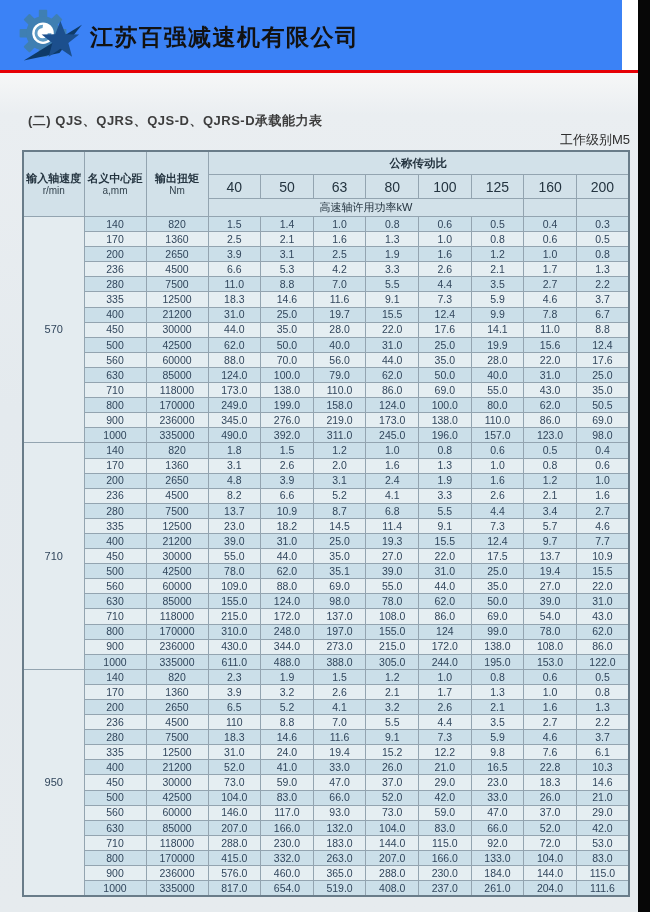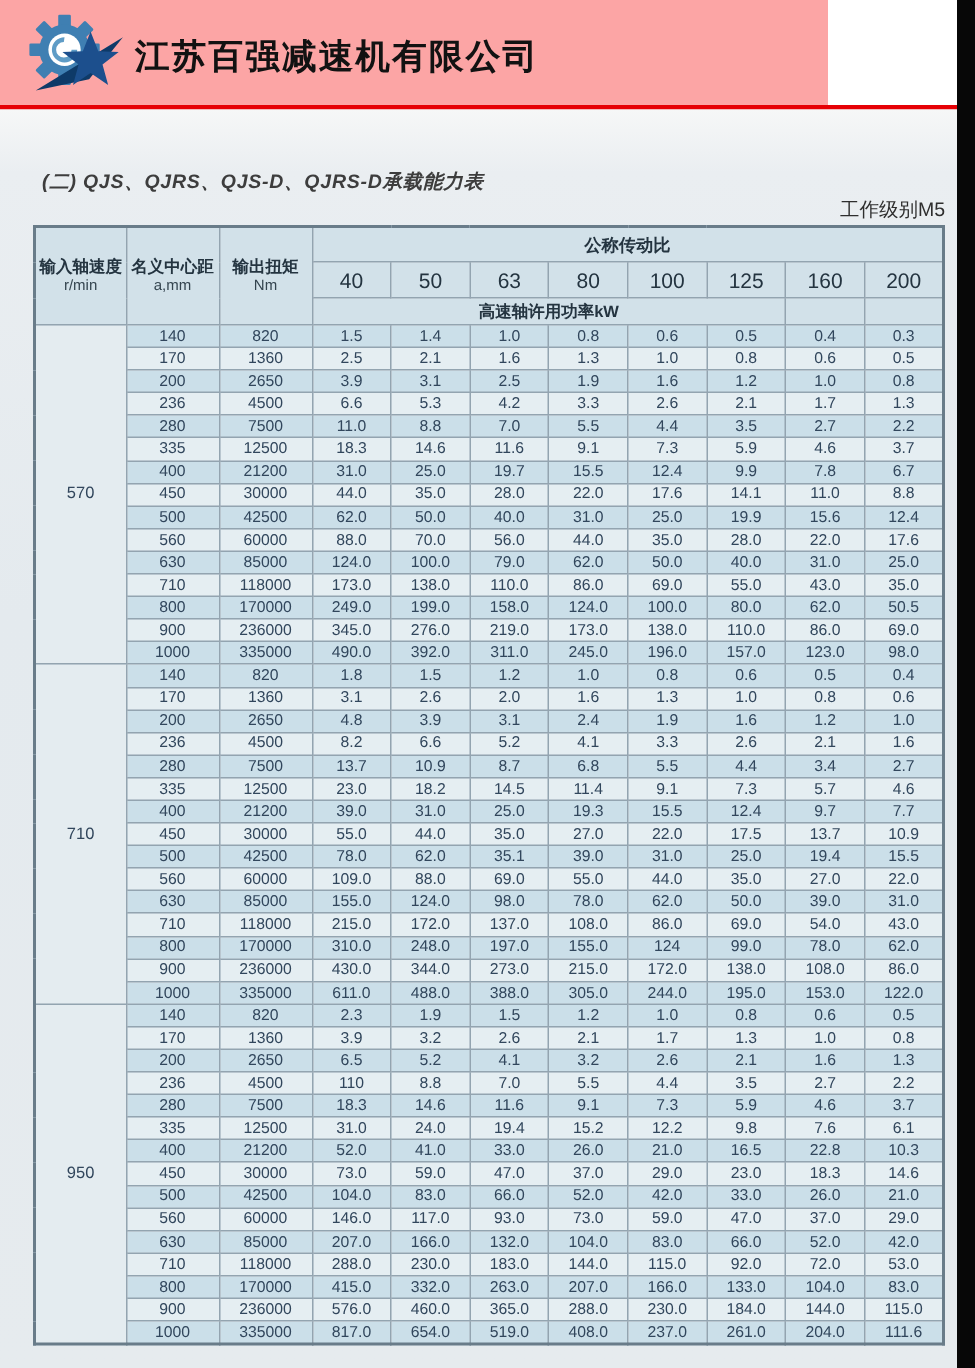--- a/index.html
+++ b/index.html
@@ -1,47 +1,47 @@
 <!DOCTYPE html>
 <html><head>
 <meta charset="utf-8">
 <style>
   html,body{margin:0;padding:0;}
   body{font-family:"Liberation Sans","DejaVu Sans",sans-serif;background:#555;}
   .frame{position:relative;width:650px;height:912px;overflow:hidden;background:#fff;margin:0 auto;}
 
   
-  .top-header{position:absolute;left:0;top:0;width:552px;height:70px;background:#fca5a5;}
+  .top-header{position:absolute;left:0;top:0;width:622px;height:70px;background:#3b82f6;}
   .logo{position:absolute;left:16px;top:6px;width:70px;height:60px;}
   .company-name{position:absolute;left:90px;top:22px;font-size:23px;font-weight:bold;
     color:#121212;letter-spacing:1.5px;white-space:nowrap;}
   .red-rule{position:absolute;left:0;top:70px;width:638px;height:3px;background:#e60005;}
 
   
   .content-bg{position:absolute;left:0;top:73px;width:638px;height:839px;
     background:linear-gradient(180deg,#f6f7f7 0%,#eaeef1 5%,#e4eaee 40%,#e6ebee 100%);}
   .black-strip{position:absolute;right:0;top:0;width:12px;height:912px;background:#070707;}
 
   .section-title{position:absolute;left:28px;top:112px;font-size:13px;font-weight:bold;
-    color:#3d3d3d;letter-spacing:0.5px;white-space:nowrap;font-style:italic;}
+    color:#3d3d3d;letter-spacing:0.5px;white-space:nowrap;}
   .work-level{position:absolute;right:20px;top:131px;font-size:13px;font-weight:normal;
     color:#2e2e2e;white-space:nowrap;}
 
   
   .tbl-wrap{position:absolute;left:22px;top:150px;width:608px;}
   table.cap{border-collapse:collapse;table-layout:fixed;width:608px;
     border:2px solid #697c89;background:#dfe9ee;}
   table.cap th,table.cap td{border:1px solid #93a4b0;text-align:center;vertical-align:middle;
     padding:0;overflow:hidden;white-space:nowrap;}
   table.cap thead th{background:#d2e1e9;color:#243440;}
   .hdr-cn{font-size:11px;font-weight:bold;line-height:1.25;}
   .hdr-unit{font-size:10px;font-weight:normal;color:#34444f;}
   tr.ratio-title-row th{height:22px;font-size:11.5px;font-weight:bold;}
   tr.ratio-num-row th{height:23px;font-size:14px;font-weight:normal;color:#2b3b48;}
-  tr.power-row th{height:17px;font-size:11px;font-weight:bold;}
+  tr.power-row th{height:17px;font-size:11px;font-weight:normal;}
   tbody td{height:14.1px;font-size:10.5px;color:#31465c;line-height:1;
     border-top-color:#a8908a;}
   tr.r-blue td{background:#cbdfe9;}
   tr.r-light td{background:#e5eef2;}
   td.group-label{background:#e4ecf0 !important;font-size:11px;color:#31465c;
     border-top-color:#93a4b0;margin-top:27px;}
 </style>
 </head>
 <body>
 

